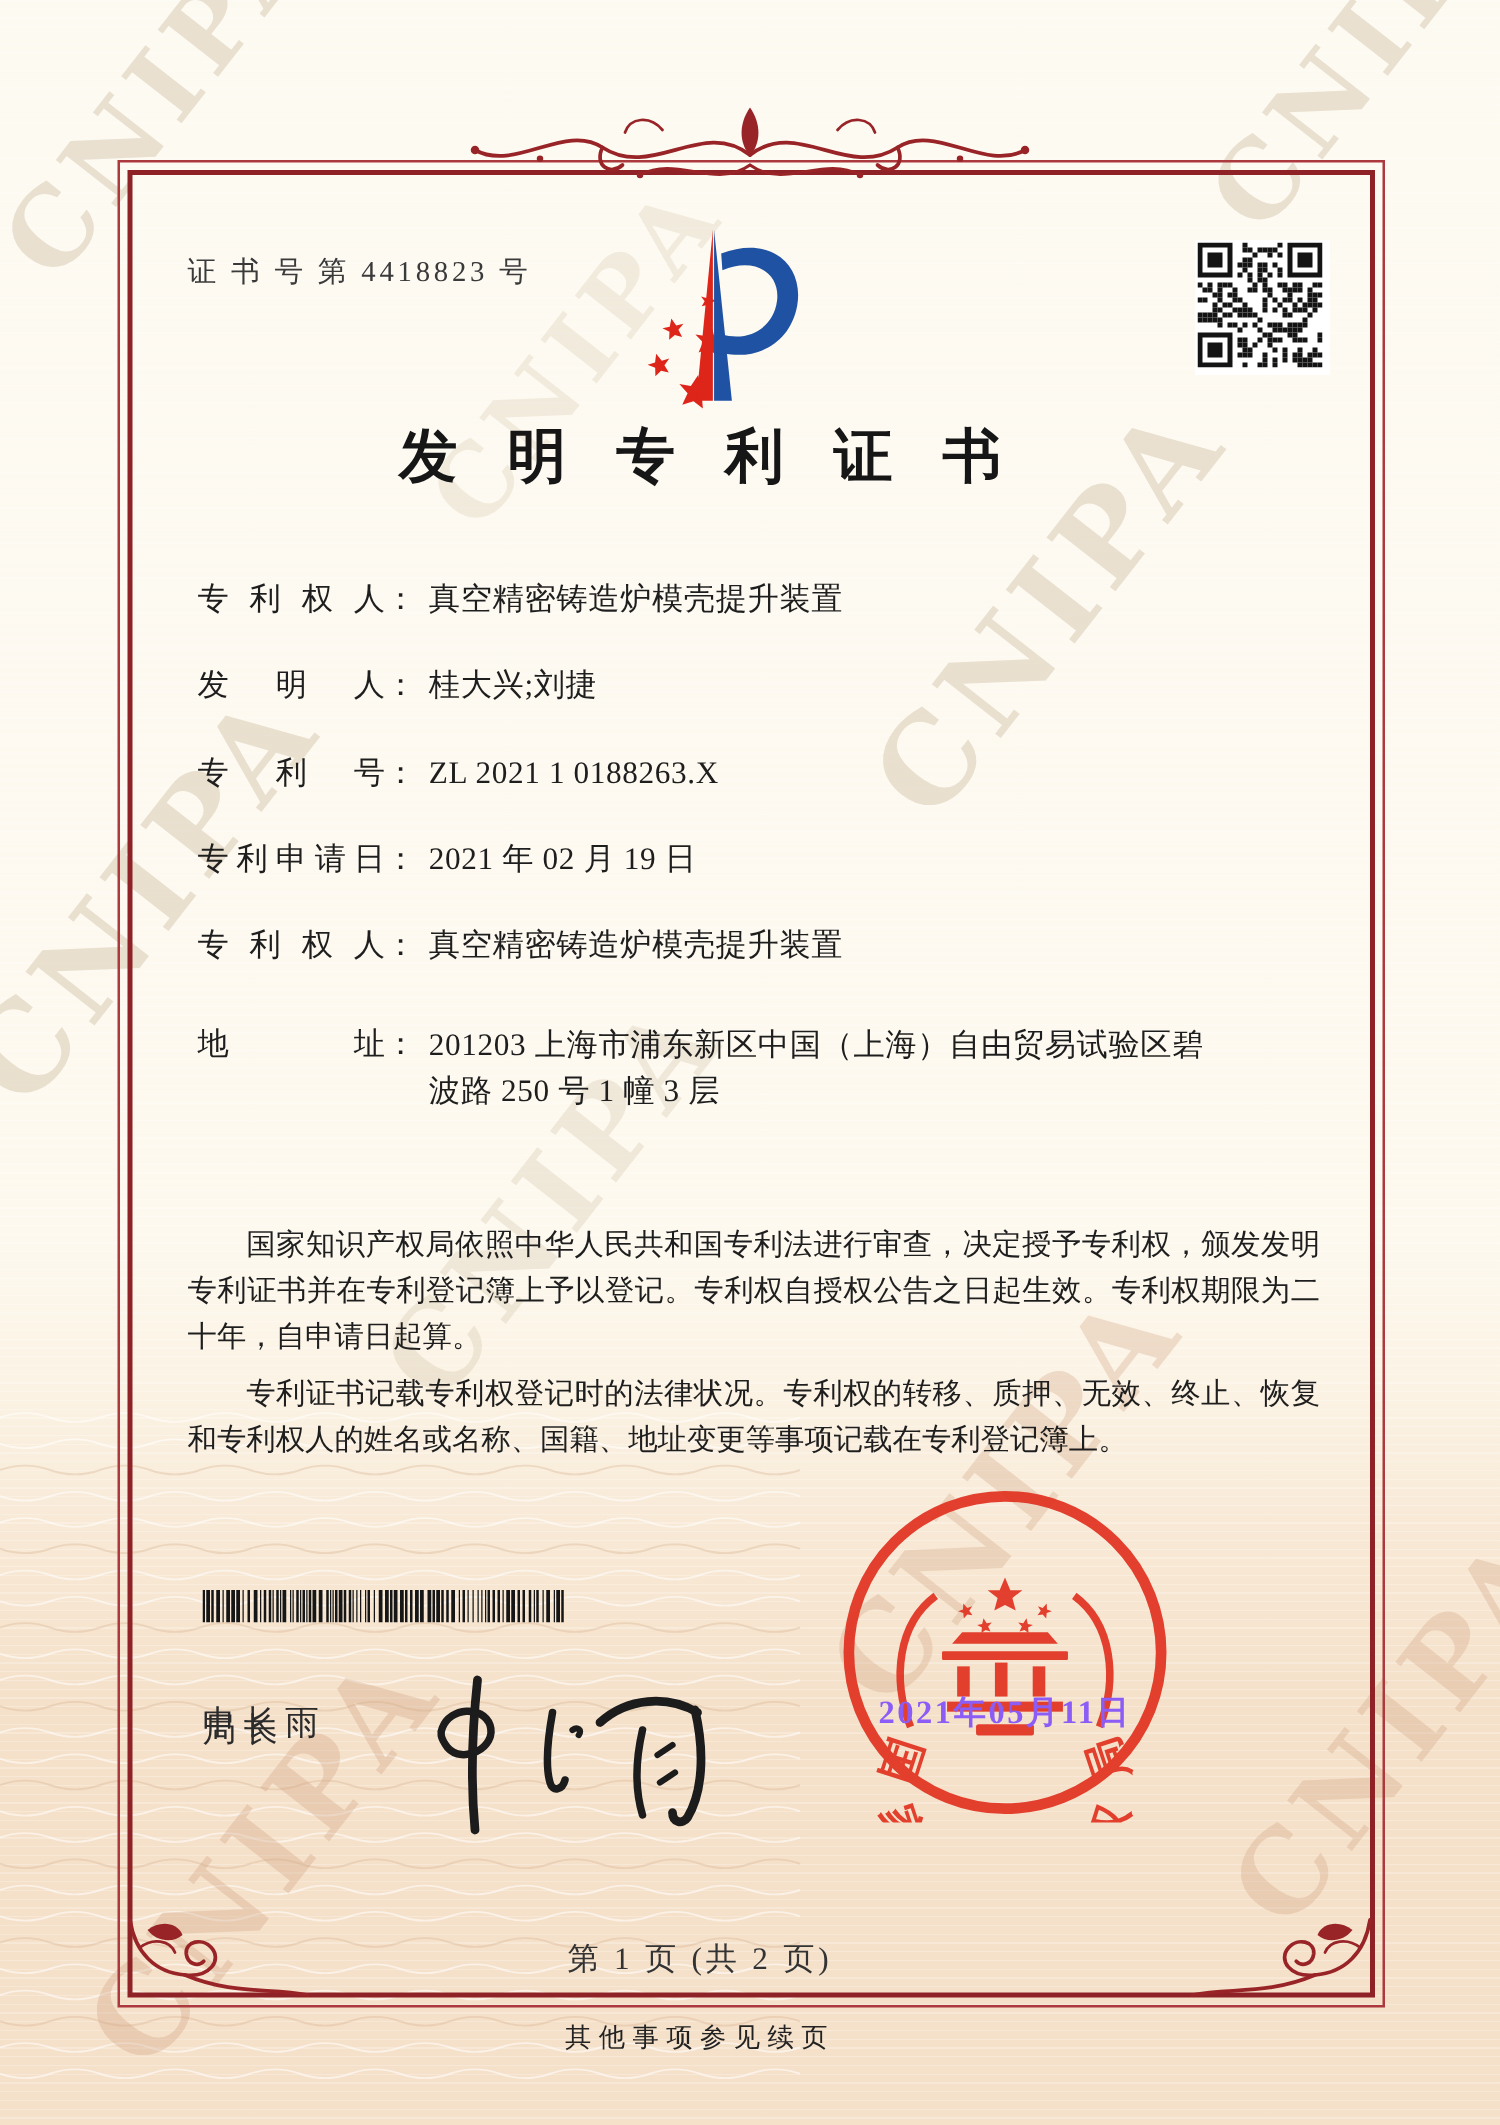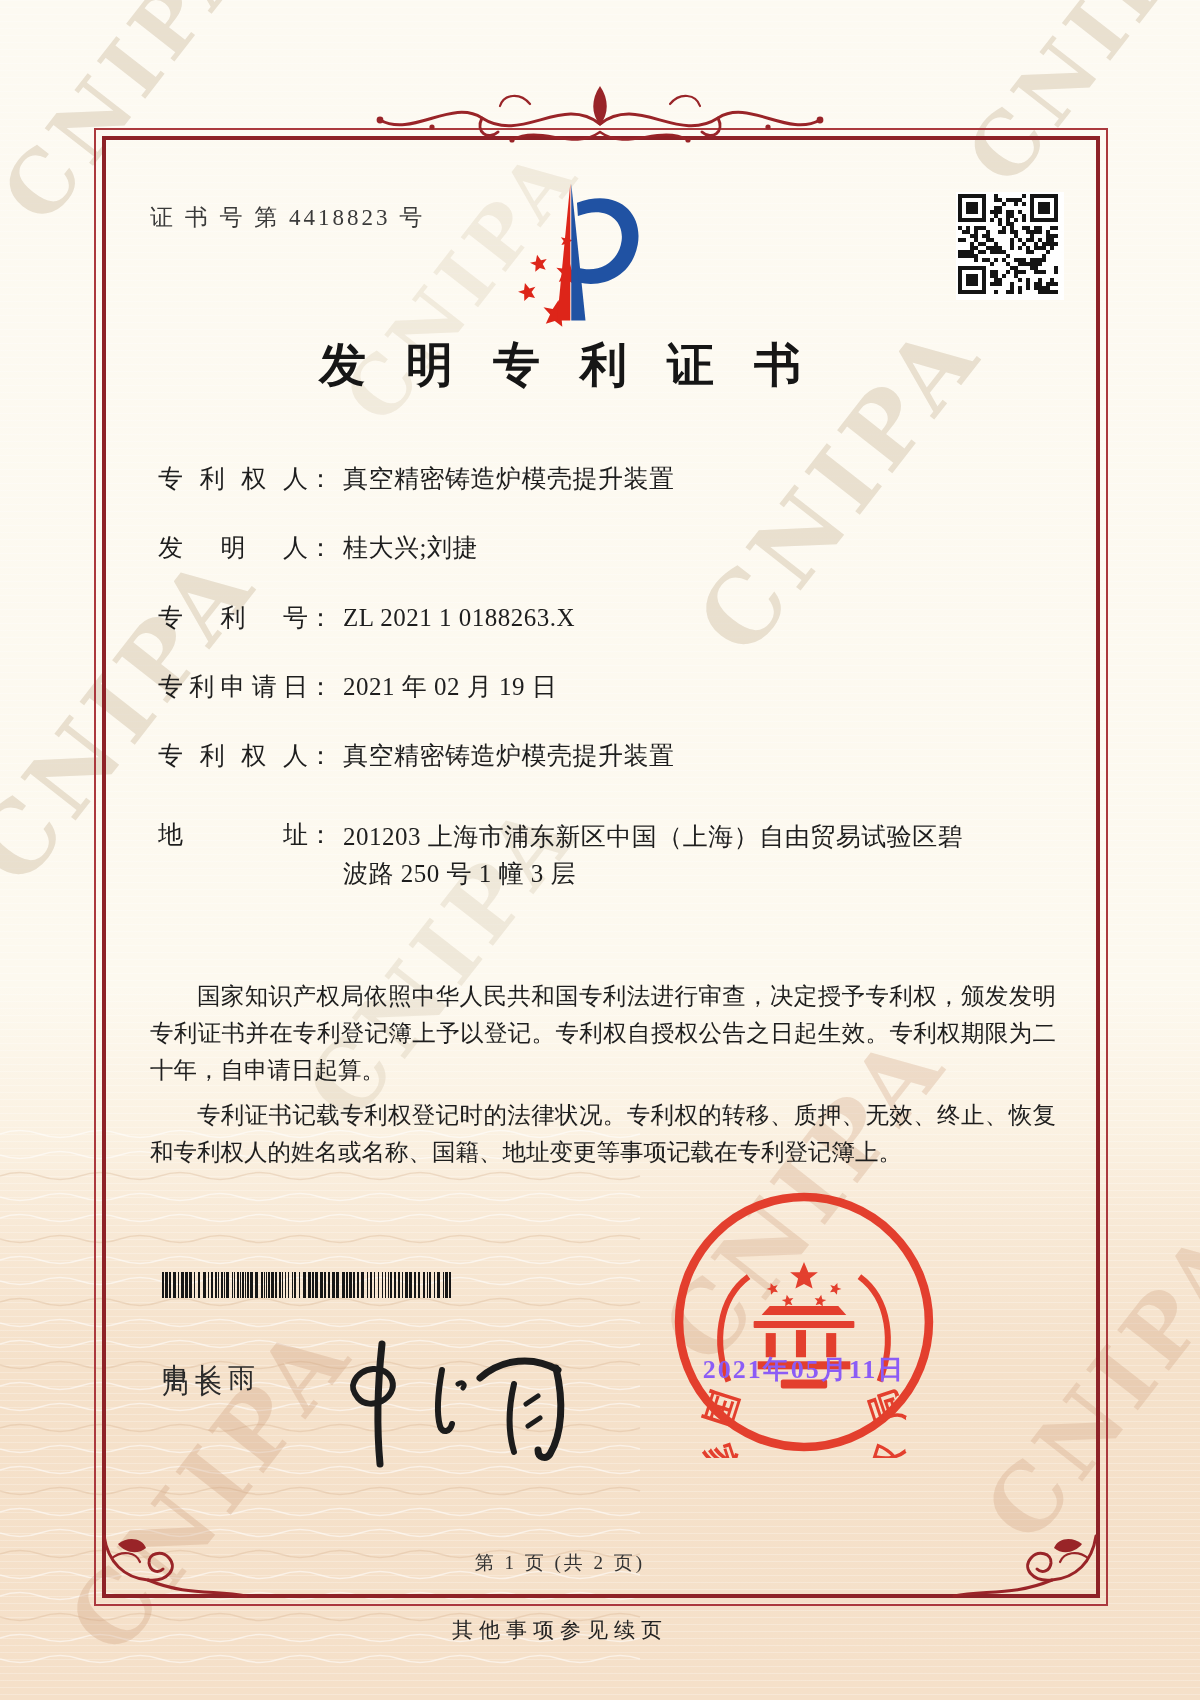--- a/index.html
+++ b/index.html
@@ -47,21 +47,21 @@
   .paras p + p{margin-top:8px;}
   #barcode{left:162px;top:1272px;width:292px;height:26px;z-index:3;}
   .signer-title{left:162px;top:1366px;font-size:27px;letter-spacing:6px;color:#2b2b2b;
                 font-family:"Liberation Sans","DejaVu Sans",sans-serif;z-index:3;}
   .signer-name{left:162px;top:1360px;font-size:27px;letter-spacing:6px;color:#2b2b2b;
                font-family:"Liberation Sans","DejaVu Sans",sans-serif;z-index:3;}
   #signature{left:330px;top:1326px;width:250px;height:150px;z-index:3;}
   #seal{left:668px;top:1186px;width:272px;height:272px;z-index:4;opacity:.93;}
   .seal-date{left:676px;top:1352px;width:256px;text-align:center;font-size:26px;font-weight:700;
              letter-spacing:2px;color:#8b5cf6;z-index:5;}
-  .page-num{left:50px;top:1550px;width:1020px;text-align:center;font-size:19px;
+  .page-num{left:50px;top:1550px;width:1020px;text-align:center;font-size:25px;
             letter-spacing:3px;color:#333;z-index:3;}
   .cont-note{left:60px;top:1616px;width:1000px;text-align:center;font-size:21px;
              letter-spacing:6px;color:#222;z-index:3;}
   .qrbox{left:956px;top:192px;width:104px;height:104px;background:#fff;padding:2px;z-index:3;}
   #logo{left:462px;top:180px;width:190px;height:152px;z-index:3;}
 </style>
 </head>
 <body>
 
 <svg width="0" height="0" style="position:absolute" aria-hidden="true">

